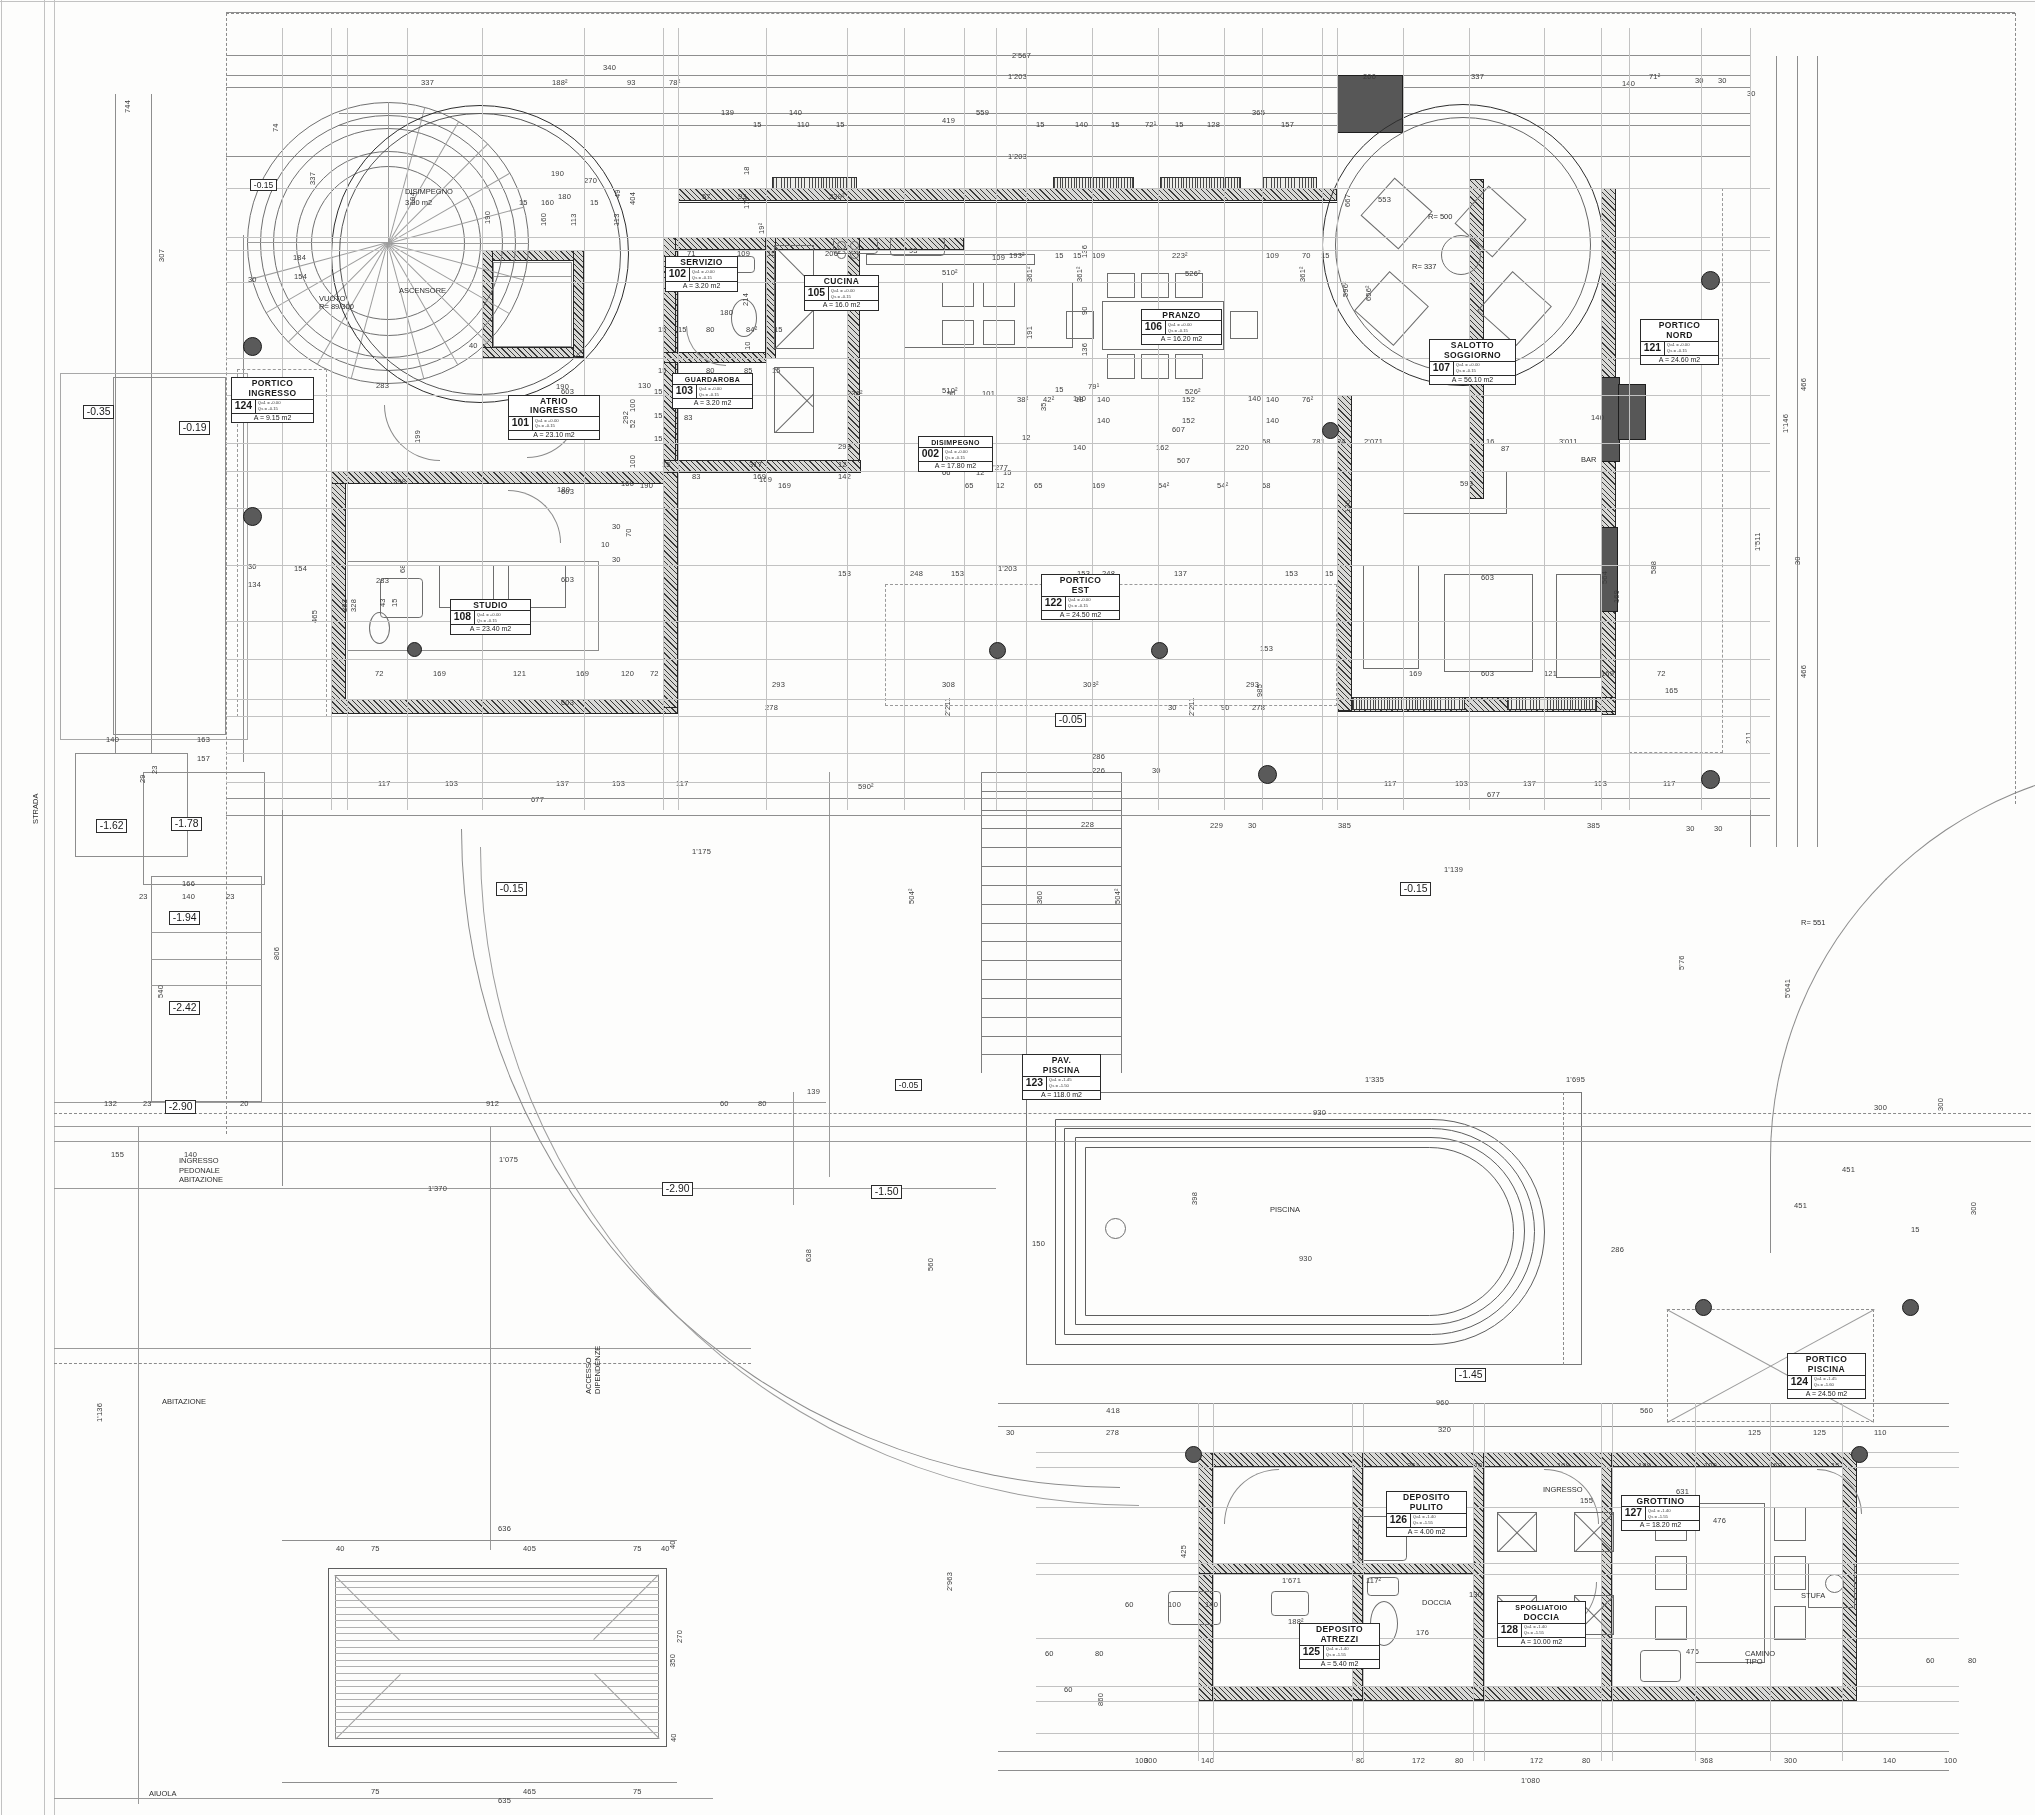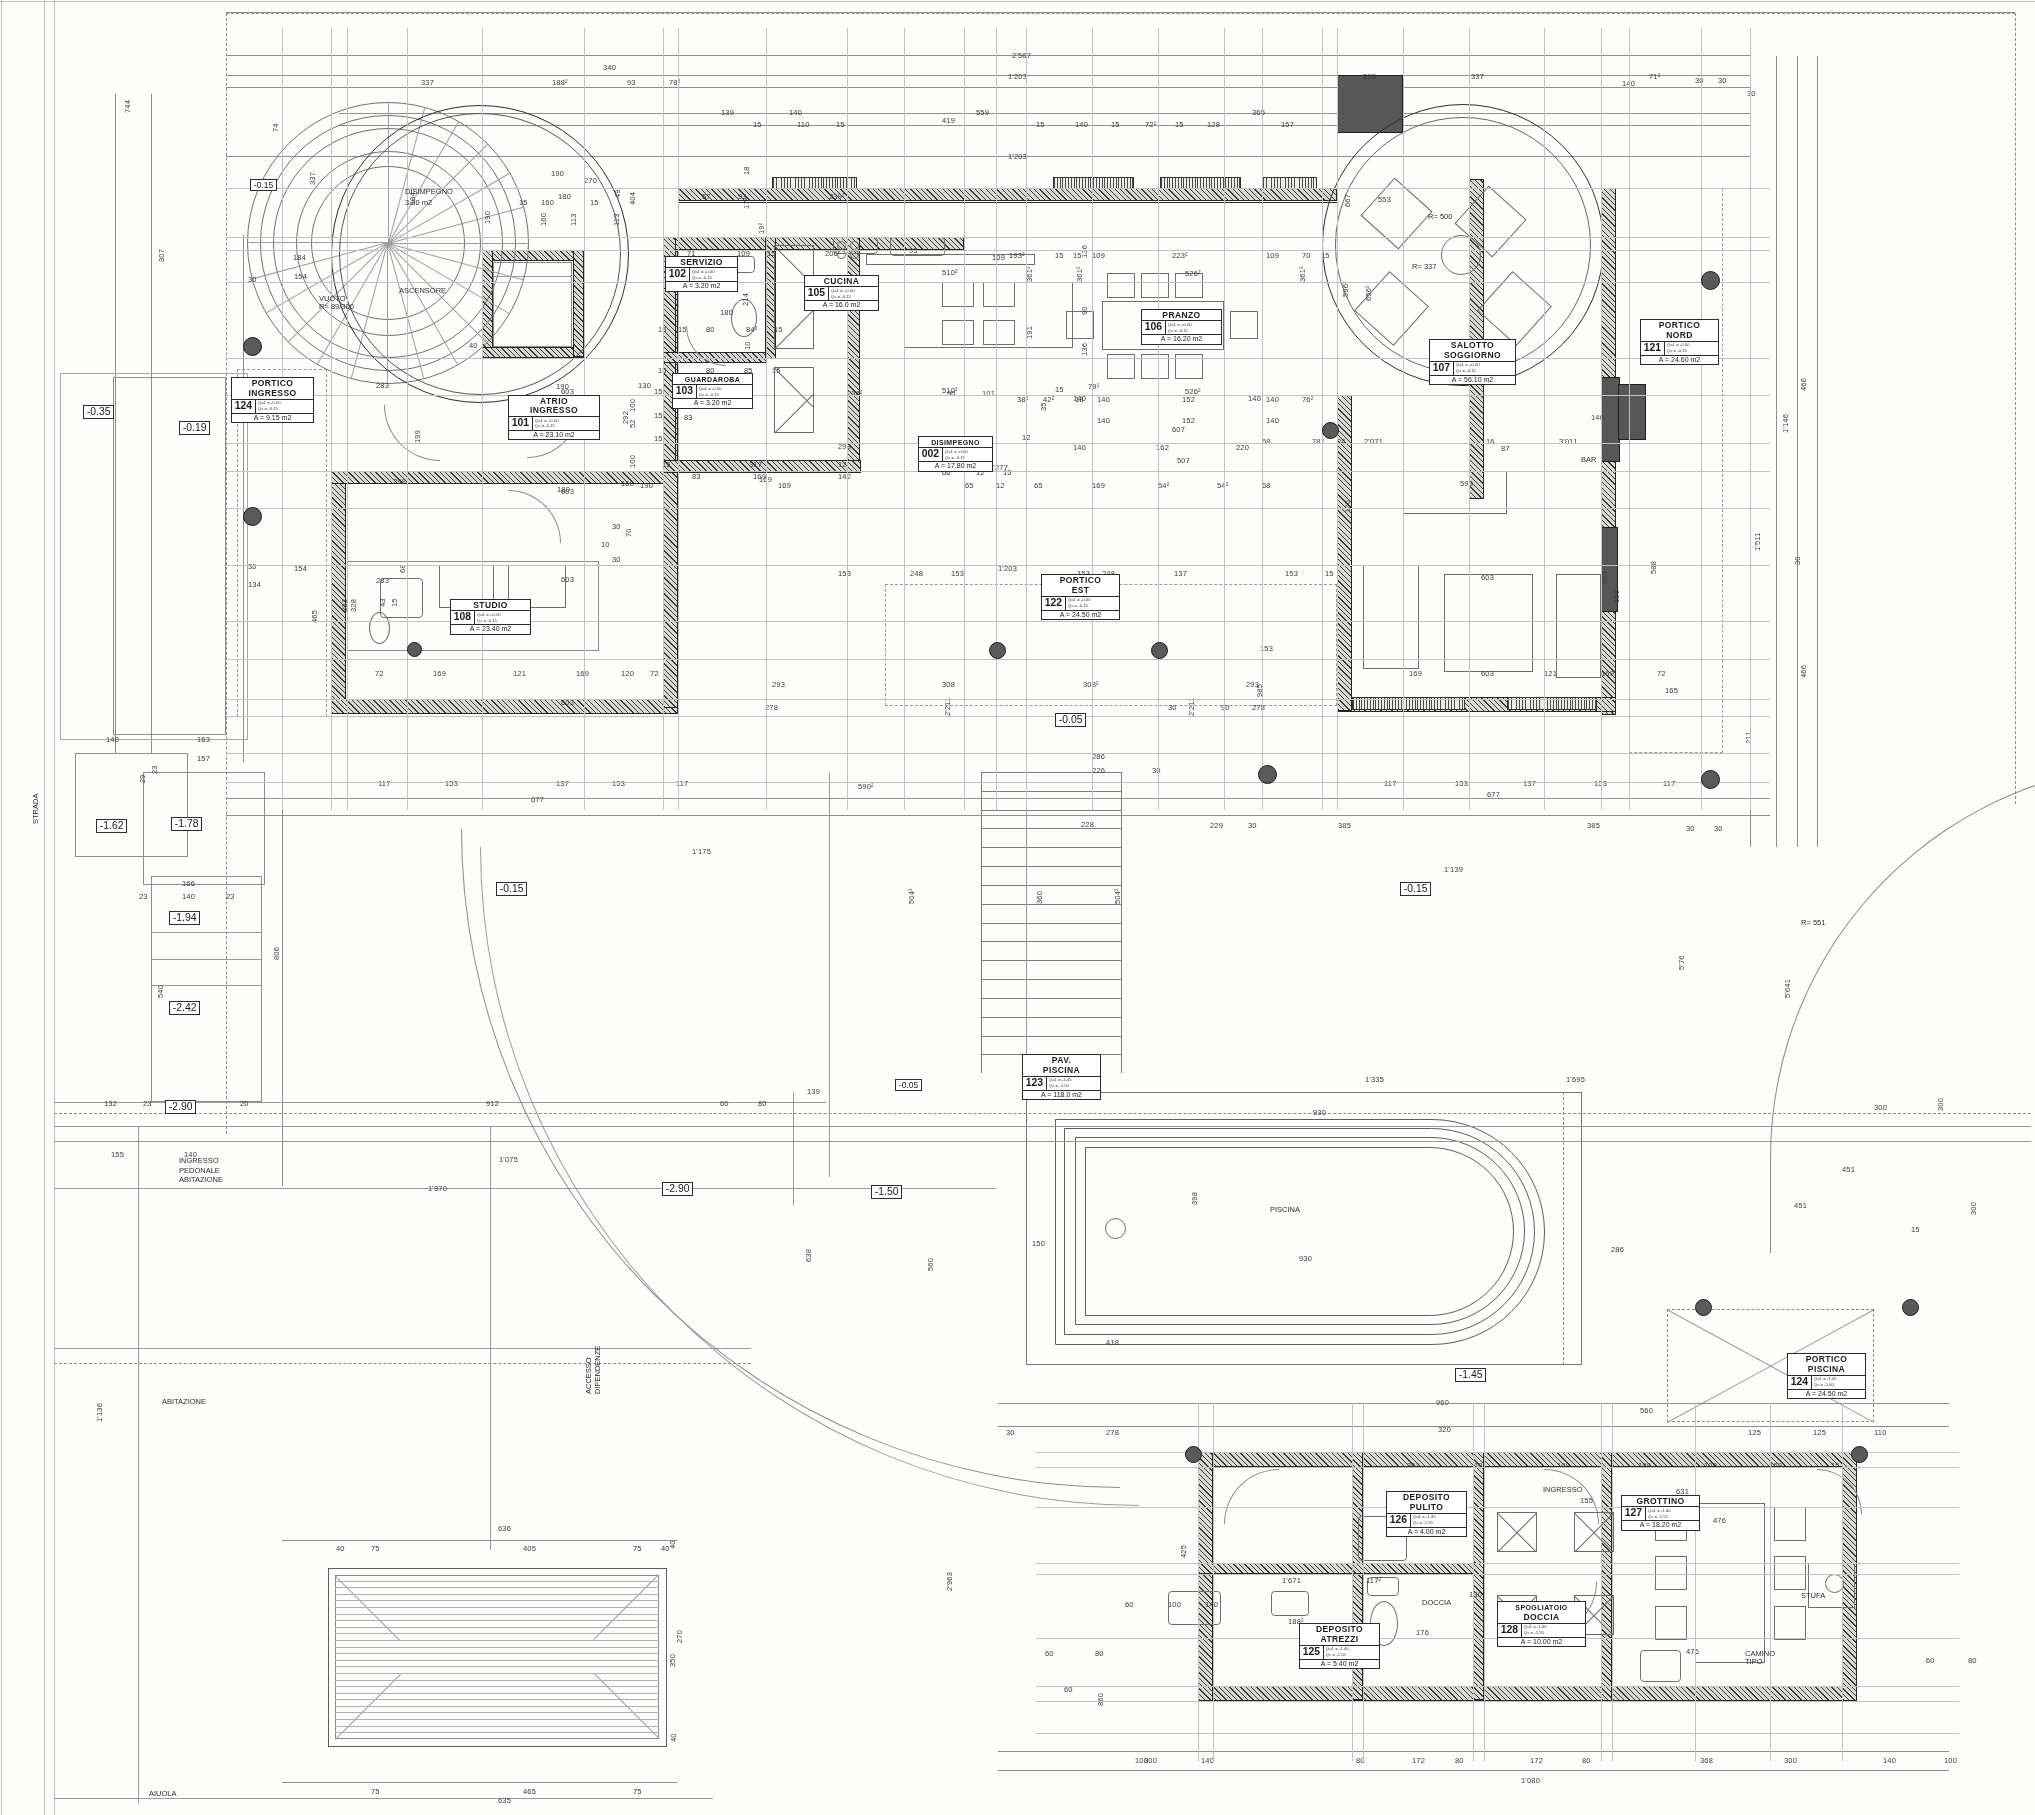--- a/index.html
+++ b/index.html
@@ -788,21 +788,21 @@
       <div class="dimtxt" style="left: 1032px; top: 1240px;">150</div>
       <div class="dimtxt" style="left: 1611px; top: 1246px;">286</div>
       <div class="dimtxt" style="left: 1842px; top: 1166px;">451</div>
       <div class="dimtxt" style="left: 1794px; top: 1202px;">451</div>
       <div class="dimtxt" style="left: 1874px; top: 1104px;">300</div>
       <div class="dimtxt" style="left: 1911px; top: 1226px;">15</div>
       <div class="dimtxt" style="left: 1521px; top: 1777px;">1'080</div>
       <div class="dimtxt" style="left: 1144px; top: 1757px;">300</div>
       <div class="dimtxt" style="left: 1784px; top: 1757px;">300</div>
       <div class="dimtxt" style="left: 1436px; top: 1399px;">960</div>
-      <div class="dimtxt" style="left: 1106px; top: 1339px;">418</div>
+      <div class="dimtxt" style="left: 1106px; top: 1408px; font-family: Liberation Mono, monospace;">418</div>
       <div class="dimtxt" style="left: 1106px; top: 1429px;">278</div>
       <div class="dimtxt" style="left: 1006px; top: 1429px;">30</div>
       <div class="dimtxt" style="left: 1438px; top: 1426px;">320</div>
       <div class="dimtxt" style="left: 1640px; top: 1407px;">560</div>
       <div class="dimtxt" style="left: 1748px; top: 1429px;">125</div>
       <div class="dimtxt" style="left: 1813px; top: 1429px;">125</div>
       <div class="dimtxt" style="left: 1874px; top: 1429px;">110</div>
       <div class="dimtxt" style="left: 1407px; top: 1462px;">261</div>
       <div class="dimtxt" style="left: 1474px; top: 1462px;">10</div>
       <div class="dimtxt" style="left: 1557px; top: 1462px;">109</div>

